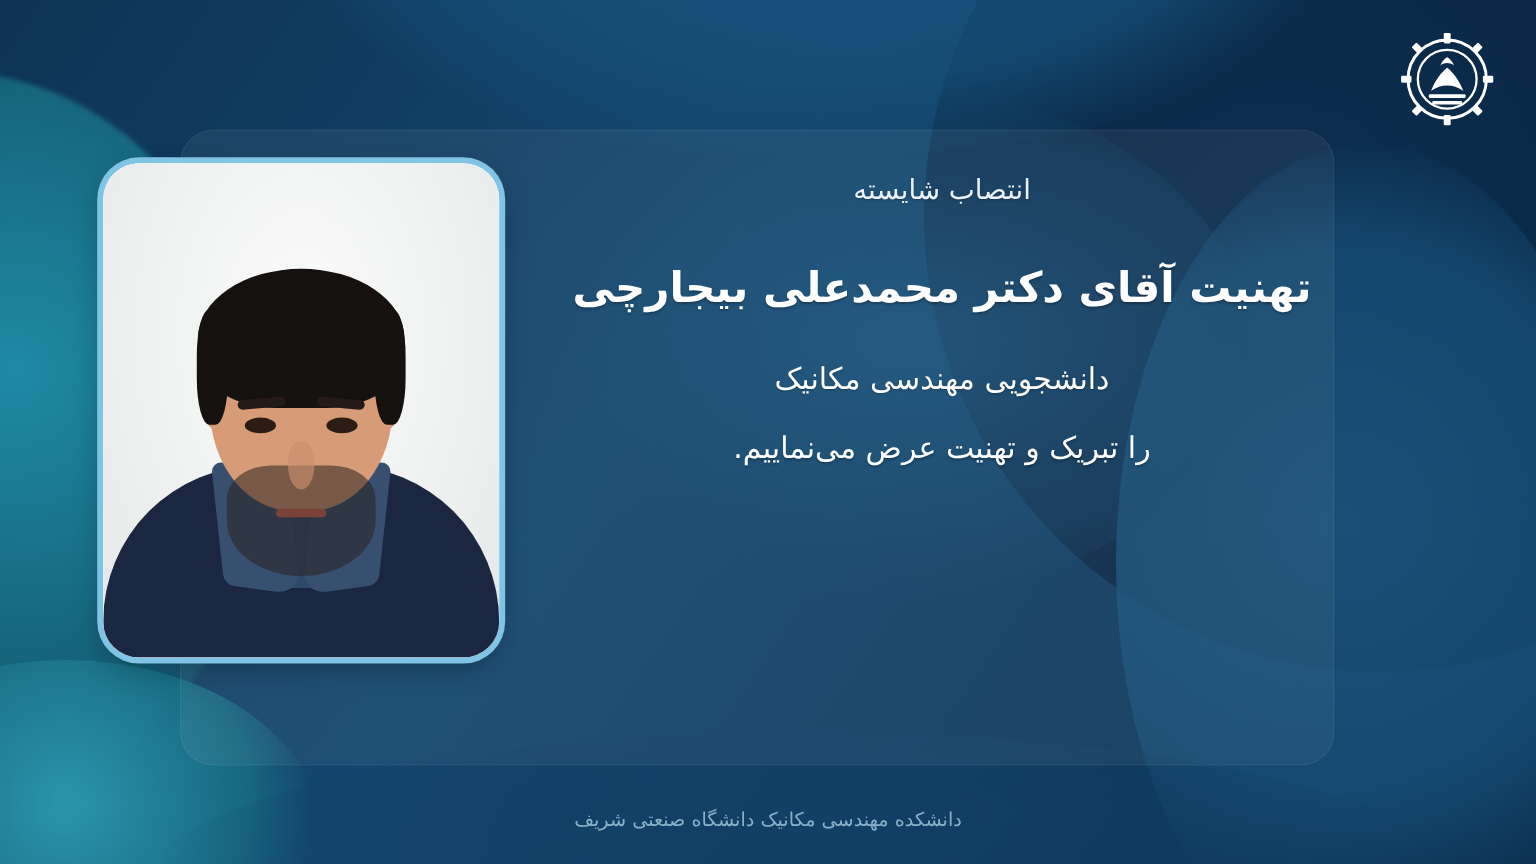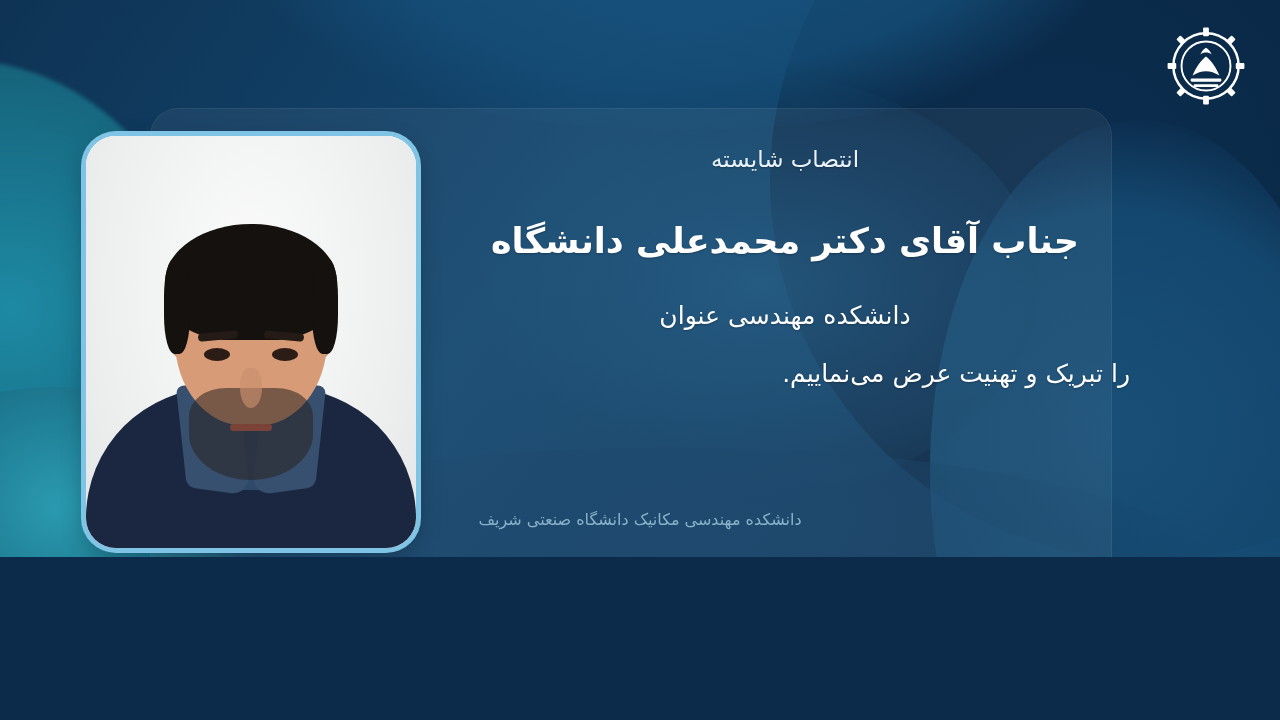--- a/index.html
+++ b/index.html
@@ -6,21 +6,21 @@
     margin: 0;
     padding: 0;
     background: #0c2b4a;
   }
   body {
     font-family: "DejaVu Sans", "Liberation Sans", sans-serif;
   }
   .stage {
     position: relative;
     width: 1280px;
-    height: 557px;
+    height: 720px;
     overflow: hidden;
     background: linear-gradient(125deg, #0e3354 0%, #13466f 42%, #0c3152 100%);
   }
 
   
   .blob {
     position: absolute;
     border-radius: 50%;
     pointer-events: none;
   }
@@ -181,21 +181,21 @@
   .line {
     margin: 0;
     line-height: 1.9;
     letter-spacing: .2px;
     text-shadow: 0 1px 2px rgba(0,0,0,.25);
   }
   .l-kicker { font-size: 23px; font-weight: 400; color:#eaf3fb; margin-bottom: 26px; }
   .l-name   { font-size: 35px; font-weight: 700; margin-bottom: 18px; }
   .l-role   { font-size: 25px; font-weight: 400; margin-bottom: 10px; }
   .l-dept   { font-size: 25px; font-weight: 400; margin-bottom: 10px; }
-  .l-wish   { font-size: 25px; font-weight: 400; text-align: right; }
+  .l-wish   { font-size: 25px; font-weight: 400; }
 
   .footnote {
     position: absolute;
     left: 0; right: 0;
     top: 570px;
     text-align: center;
     color: #eaf2f9;
     font-size: 20px;
     letter-spacing: .1px;
     text-shadow: 0 1px 2px rgba(0,0,0,.25);
@@ -271,21 +271,21 @@
       <div class="p-brow-r"></div>
       <div class="p-eye-l"></div>
       <div class="p-eye-r"></div>
       <div class="p-nose"></div>
       <div class="p-mouth"></div>
     </div>
   </div>
 
   <div class="txt-block">
     <p class="line l-kicker">انتصاب شایسته</p>
-    <p class="line l-name">جناب آقای دکتر محمدعلی دانشگاه</p>
-    <p class="line l-dept">دانشکده مهندسی عنوان</p>
+    <p class="line l-name">تهنیت آقای دکتر محمدعلی بیجارچی</p>
+    <p class="line l-dept">دانشجویی مهندسی مکانیک</p>
     <p class="line l-wish">را تبریک و تهنیت عرض می‌نماییم.</p>
   </div>
 
 
   <div class="brandline">دانشکده مهندسی مکانیک دانشگاه صنعتی شریف</div>
 
 </div>
 
 </body></html>

